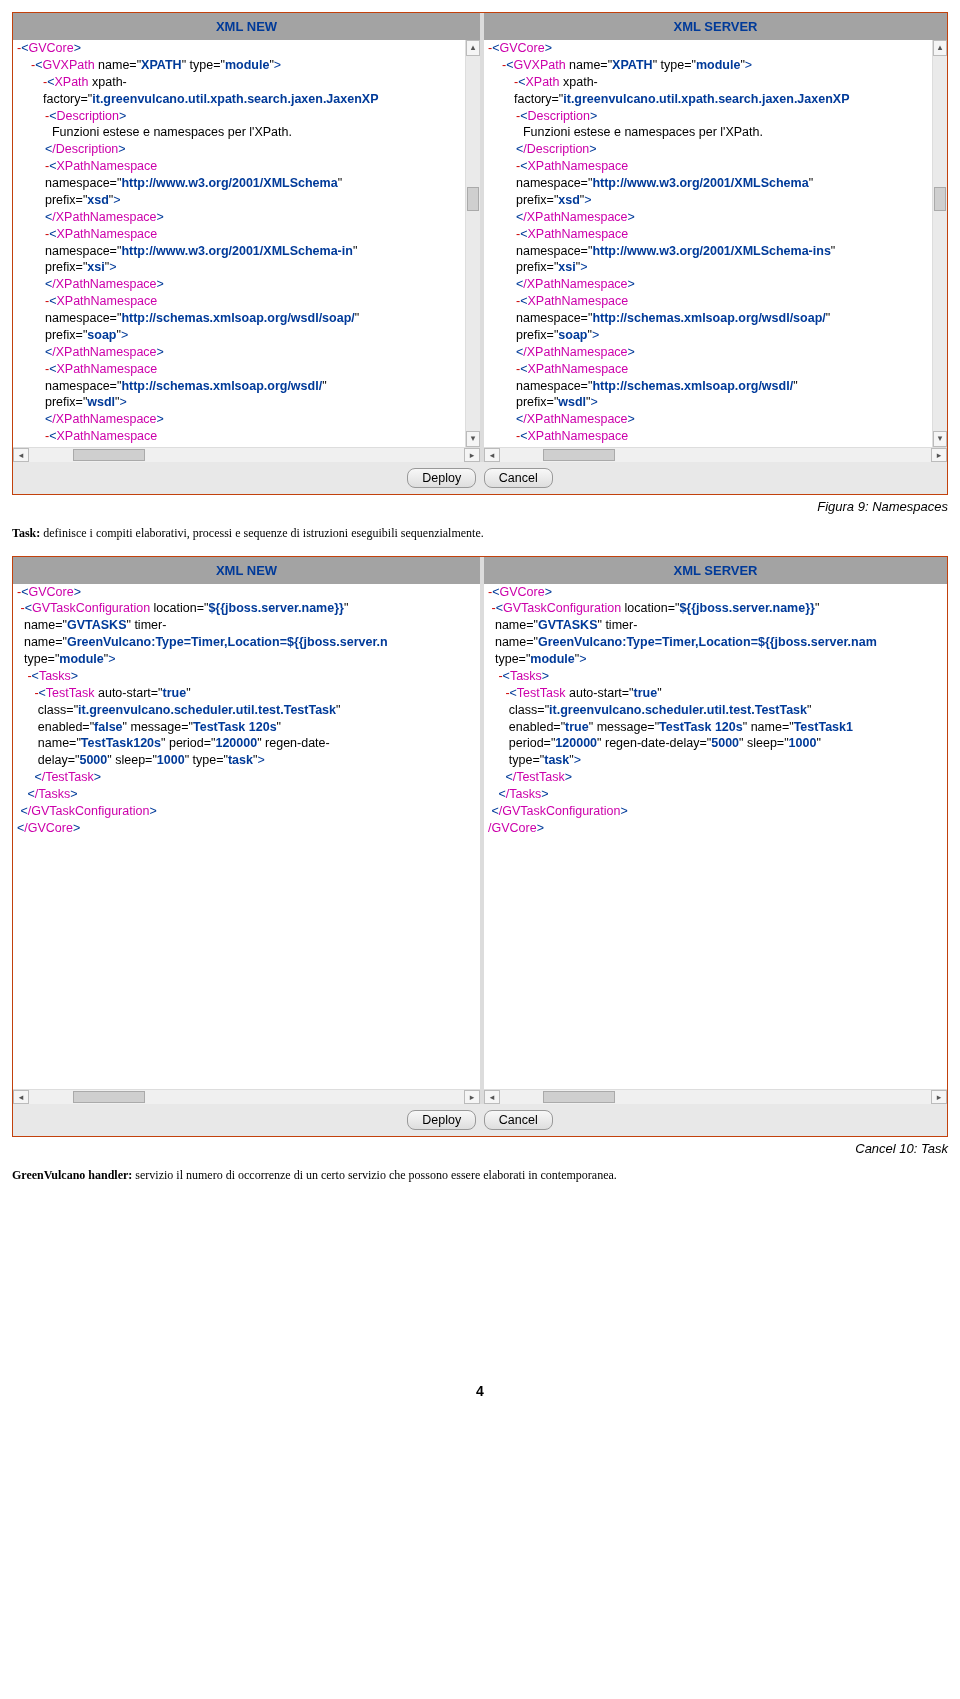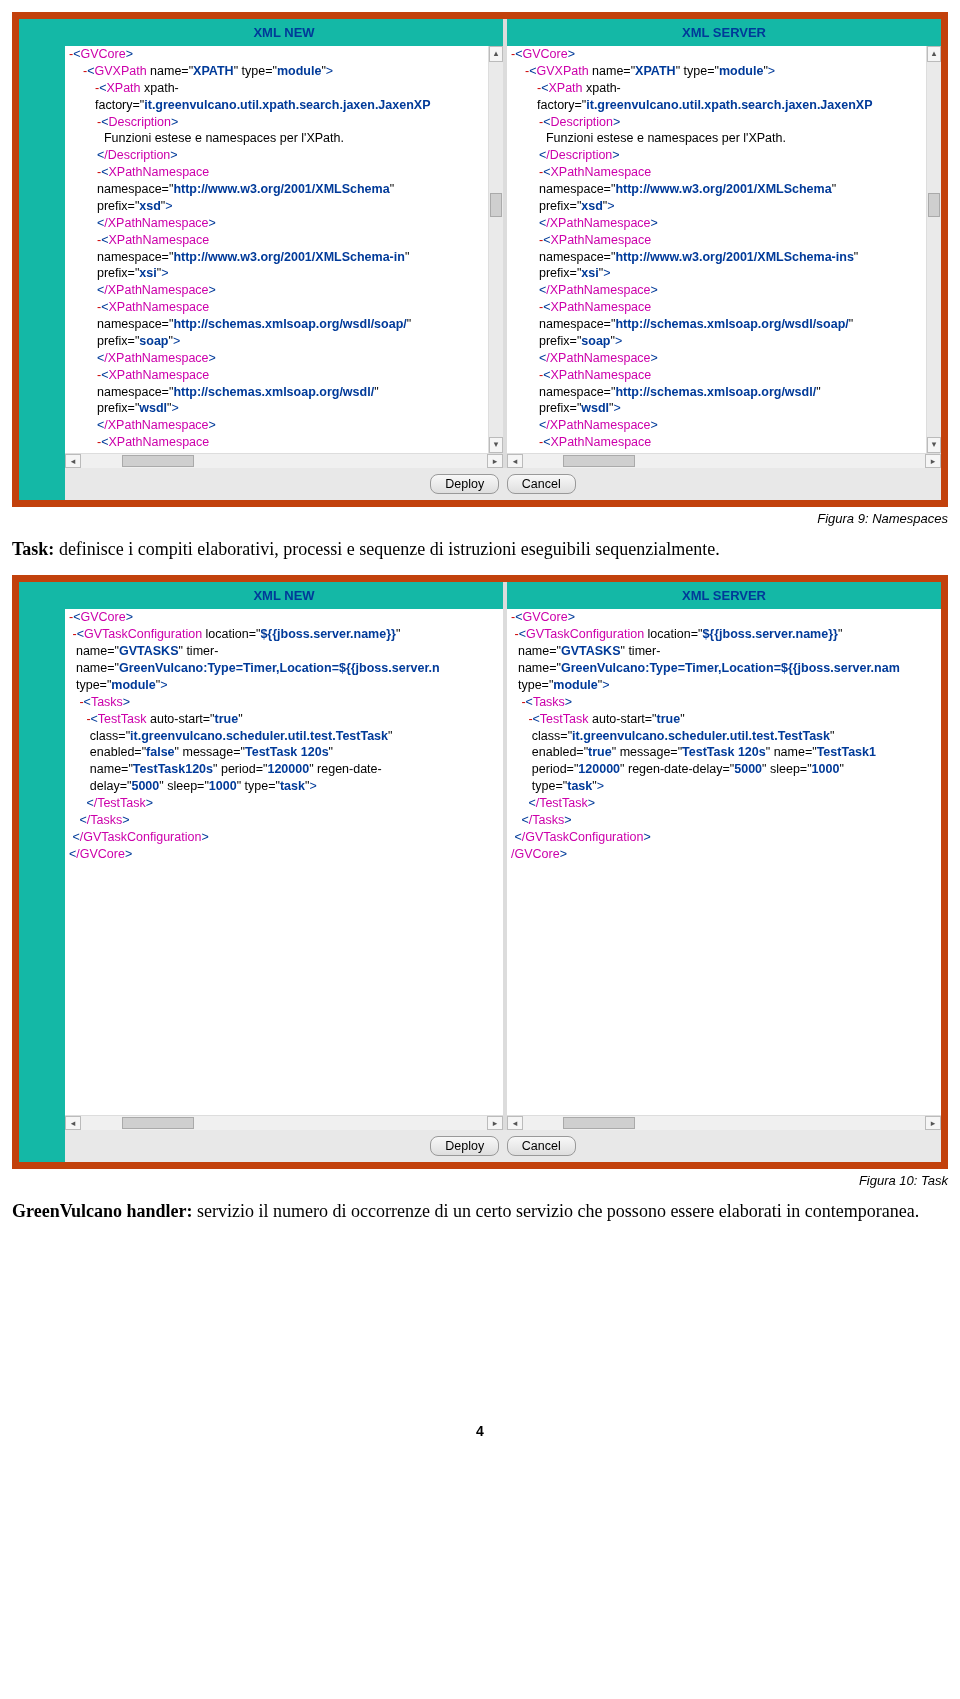--- a/index.html
+++ b/index.html
@@ -5,25 +5,24 @@
   body {
     margin: 0;
     padding: 12px;
     background: #ffffff;
     font-family: Arial, sans-serif;
     font-size: 13px;
     color: #000;
     width: 936px;
   }
   .panel-box {
-    border: 7px solid #c2410c;
-    background: #14b8a6;
+    border: 1px solid #c2410c;
+    background: #a3a3a3;
     margin-bottom: 4px;
     position: relative;
-    padding-left: 46px;
   }
   .split {
     display: flex;
     width: 100%;
   }
   .col {
     width: 50%;
     box-sizing: border-box;
     position: relative;
     display: flex;
@@ -120,21 +119,21 @@
   }
   .caption {
     text-align: right;
     font-style: italic;
     font-size: 13px;
     margin: 4px 0 12px 0;
     font-family: Arial, sans-serif;
   }
   .bodytext {
     font-family: Garamond, "Times New Roman", serif;
-    font-size: 18px;
+    font-size: 12px;
     line-height: 1.3;
     margin: 10px 0 14px 0;
     text-align: justify;
   }
   .pagenum {
     text-align: center;
     font-weight: bold;
     font-size: 14px;
     margin-top: 200px;
   }
@@ -237,19 +236,19 @@
           </div>
         <div class="sh-btn">▸</div>
       </div>
     </div>
   </div>
   <div class="bottom-btns">
     <span class="btn">Deploy</span>
     <span class="btn">Cancel</span>
   </div>
 </div>
-<div class="caption">Figura 10: Task</div>
+<div class="caption">Cancel 10: Task</div>
 
 <p class="bodytext">
   <b>GreenVulcano handler:</b><span> servizio il numero di occorrenze di un certo servizio che possono essere elaborati in contemporanea.</span>
 </p>
 
 <div class="pagenum">4</div>
 
 </body></html>

